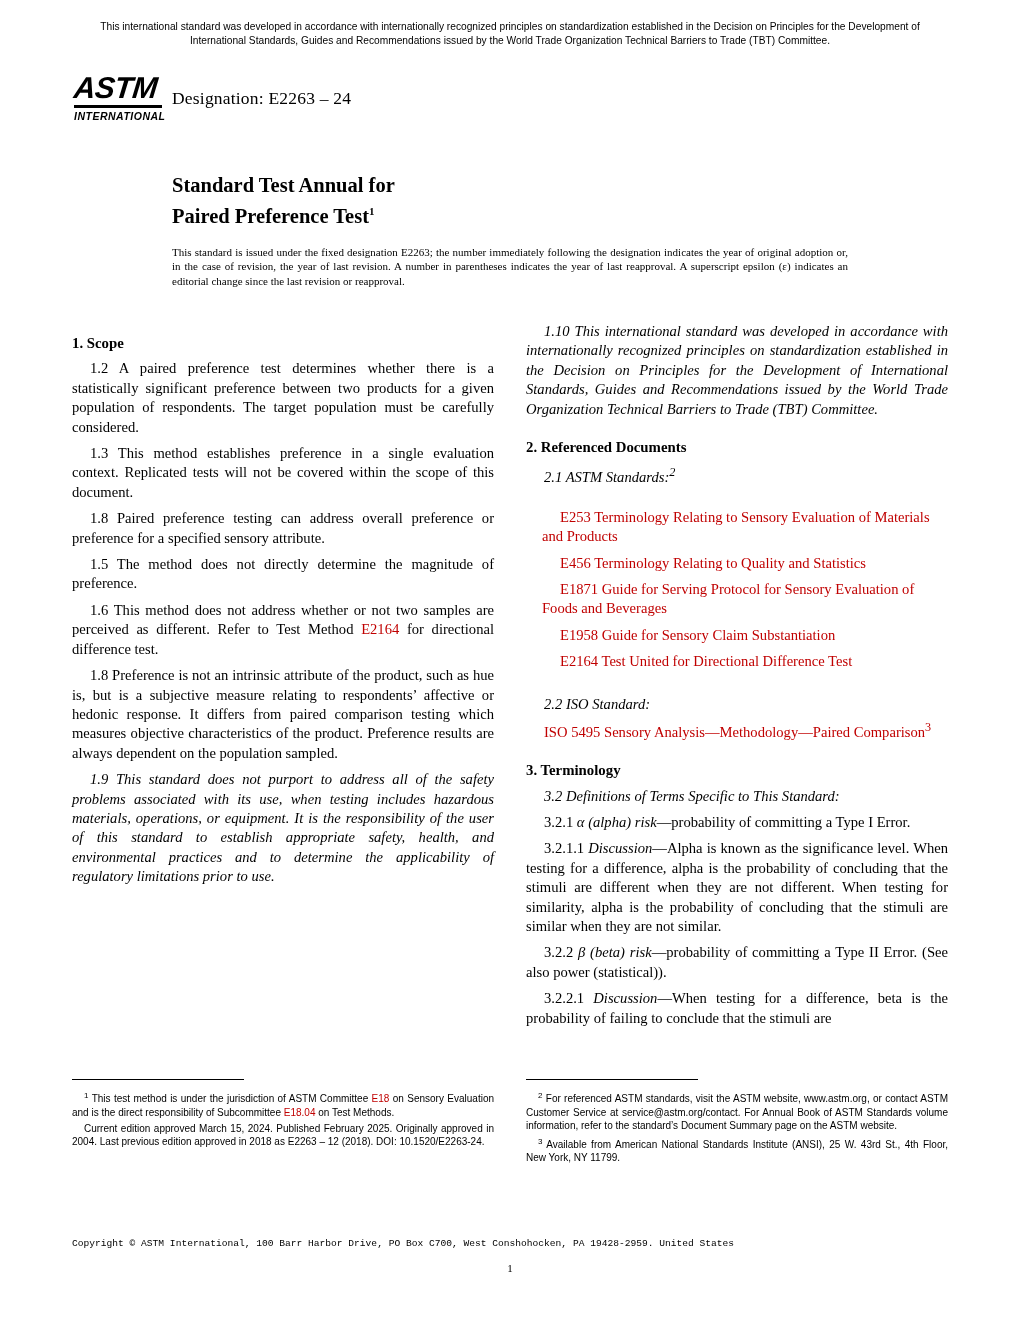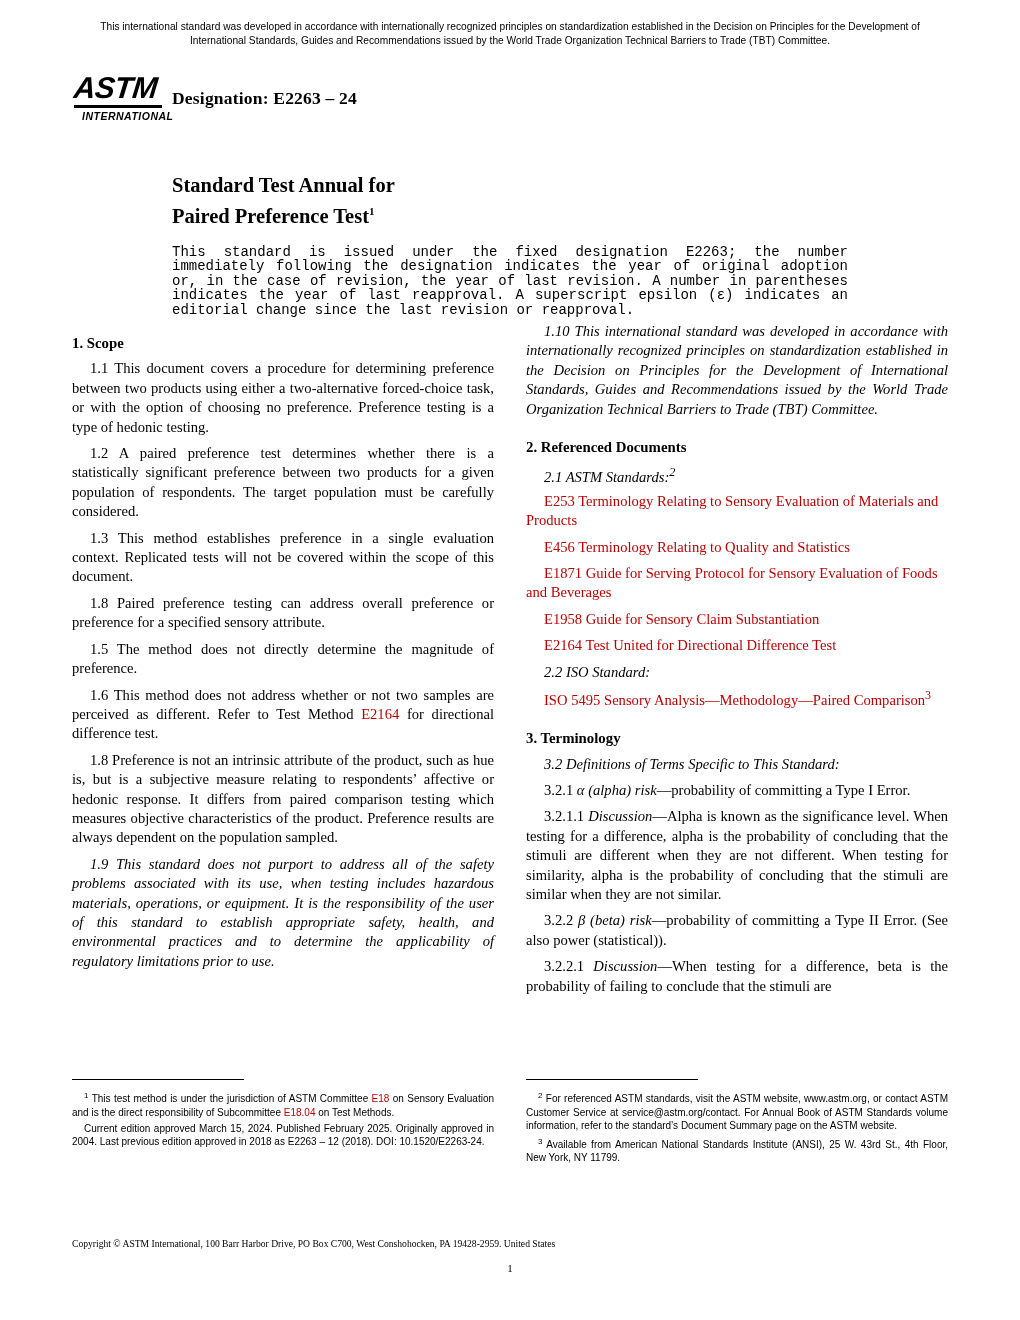--- a/index.html
+++ b/index.html
@@ -59,30 +59,29 @@
     background: #000;
     margin: 1px 0 2px 0;
   }
   .logo-intl {
     font-family: "Liberation Sans", sans-serif;
     font-weight: bold;
     font-style: italic;
     font-size: 10.5px;
     letter-spacing: 0.5px;
     color: #000;
-    margin-left: 8px;
   }
 
   
   .designation {
     position: absolute;
     left: 172px;
     top: 88px;
     font-family: "Liberation Serif", serif;
-    font-weight: bold;
+    font-weight: normal;
     font-size: 17.5px;
     letter-spacing: 0.2px;
   }
 
   
   .doc-title {
     position: absolute;
     left: 172px;
     top: 172px;
     width: 600px;
@@ -96,22 +95,22 @@
     font-weight: bold;
     vertical-align: super;
   }
 
   
   .issue-note {
     position: absolute;
     left: 172px;
     top: 245px;
     width: 676px;
-    font-family: Liberation Mono, monospace;
-    font-size: 14px;
+    font-family: Liberation Serif, serif;
+    font-size: 11px;
     line-height: 14.4px;
     text-align: justify;
   }
 
   
   .col {
     position: absolute;
     top: 322px;
     width: 422px;
     font-size: 14.6px;
@@ -144,21 +143,21 @@
     margin: 0;
   }
   .ref-item {
     color: #c00000;
     text-indent: 0;
     padding-left: 0;
     margin: 0 0 0 0;
     padding-bottom: 1px;
     text-align: left;
   }
-  .ref-list { margin: 0; padding: 0; }
+  .ref-list { margin: 16px; padding: 0; }
 
   
   .fn-rule {
     position: absolute;
     width: 172px;
     height: 1px;
     background: #000;
     top: 1079px;
   }
   .fn-rule-left { left: 72px; }
@@ -180,21 +179,21 @@
     text-indent: 12px;
   }
   .fn-col sup { font-size: 8px; }
 
   
   .copyright {
     position: absolute;
     left: 72px;
     top: 1238px;
     width: 876px;
-    font-family: Liberation Serif, serif;
+    font-family: Liberation Mono, monospace;
     font-size: 9.6px;
   }
   .page-num {
     position: absolute;
     left: 0;
     top: 1262px;
     width: 1020px;
     text-align: center;
     font-family: "Liberation Serif", serif;
     font-size: 11px;
@@ -219,21 +218,20 @@
     <span>Standard Test Annual for</span><br>
     <span>Paired Preference Test</span><sup>1</sup>
   </div>
 
   <div class="issue-note">This standard is issued under the fixed designation E2263; the number immediately following the designation indicates the year of original adoption or, in the case of revision, the year of last revision. A number in parentheses indicates the year of last reapproval. A superscript epsilon (ε) indicates an editorial change since the last revision or reapproval.</div>
 
   <div class="col col-left">
 
     <div class="sec-head">1.  Scope</div>
 
-    <p class="para">1.1  This document covers a procedure for determining preference between two products using either a two-alternative forced-choice task, or with the option of choosing no preference. Preference testing is a type of hedonic testing.</p>
     <p class="para">1.2  A paired preference test determines whether there is a statistically significant preference between two products for a given population of respondents. The target population must be carefully considered.</p>
     <p class="para">1.3  This method establishes preference in a single evaluation context. Replicated tests will not be covered within the scope of this document.</p>
     <p class="para">1.8  Paired preference testing can address overall preference or preference for a specified sensory attribute.</p>
     <p class="para">1.5  The method does not directly determine the magnitude of preference.</p>
 
     <p class="para"><span>1.6  This method does not address whether or not two samples are perceived as different. Refer to Test Method </span><a class="link" href="#">E2164</a><span> for directional difference test.</span></p>
 
     <p class="para">1.8  Preference is not an intrinsic attribute of the product, such as hue is, but is a subjective measure relating to respondents’ affective or hedonic response. It differs from paired comparison testing which measures objective characteristics of the product. Preference results are always dependent on the population sampled.</p>
     <p class="para ital">1.9  This standard does not purport to address all of the safety problems associated with its use, when testing includes hazardous materials, operations, or equipment. It is the responsibility of the user of this standard to establish appropriate safety, health, and environmental practices and to determine the applicability of regulatory limitations prior to use.</p>
 

